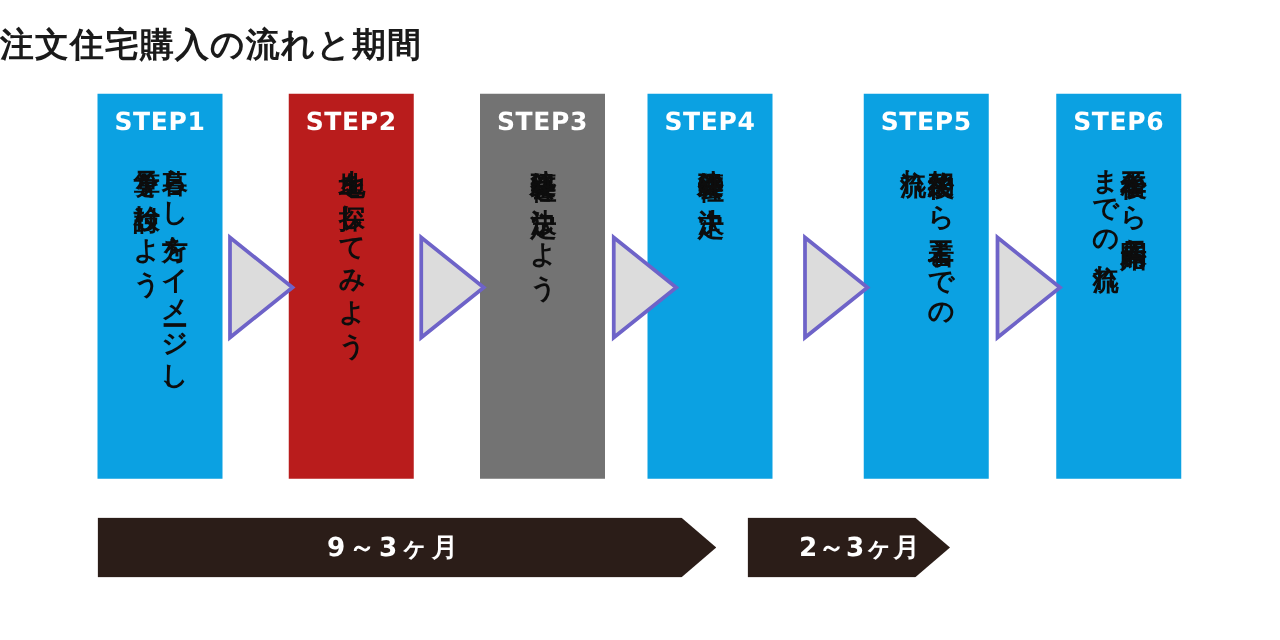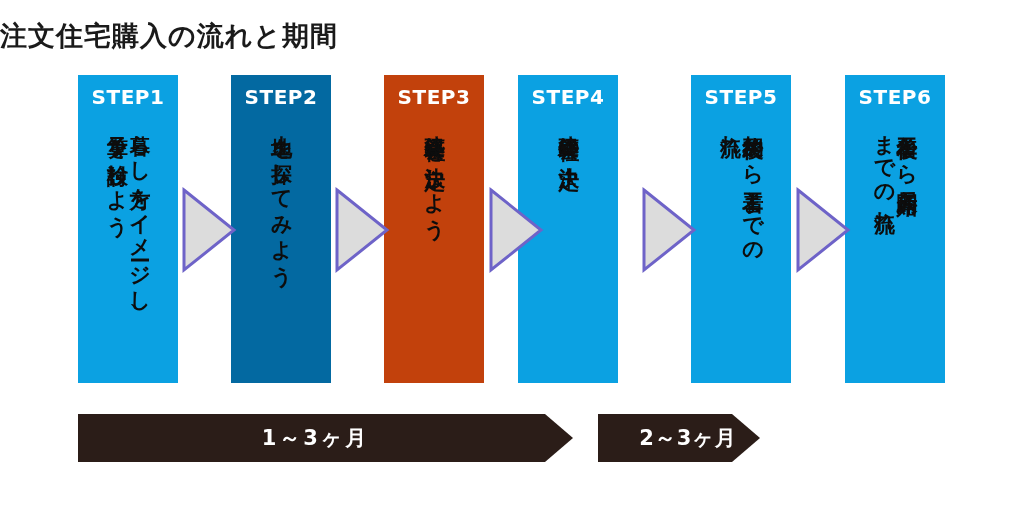--- a/index.html
+++ b/index.html
@@ -137,27 +137,27 @@
   <div class="title">注文住宅購入の流れと期間</div>
 
   <div class="steps-layer">
       <div class="step-box" style="left: 78px; background: rgb(11, 161, 226);">
         <div class="step-label">STEP1</div>
         <div class="step-text">
           <div class="vcol" style="color: rgb(13, 13, 13);">暮らし方をイメージし、</div>
           <div class="vcol" style="color: rgb(13, 13, 13);">予算を検討しよう</div>
         </div>
       </div>
-      <div class="step-box" style="left: 231px; background: #0369a1;">
+      <div class="step-box" style="left: 231px; background: #b91c1c;">
         <div class="step-label">STEP2</div>
         <div class="step-text">
           <div class="vcol" style="color: rgb(13, 13, 13);">土地を探してみよう</div>
         </div>
       </div>
-      <div class="step-box" style="left: 384px; background: #c2410c;">
+      <div class="step-box" style="left: 384px; background: #737373;">
         <div class="step-label">STEP3</div>
         <div class="step-text">
           <div class="vcol" style="color: rgb(13, 13, 13);">建築会社を決定しよう</div>
         </div>
       </div>
       <div class="step-box" style="left: 518px; background: rgb(11, 161, 226);">
         <div class="step-label">STEP4</div>
         <div class="step-text">
           <div class="vcol" style="color: rgb(13, 13, 13);">建築会社の決定！</div>
         </div>
@@ -197,20 +197,20 @@
         </svg>
       </div>
       <div class="connector" style="left: 795px;">
         <svg viewBox="0 0 56 88" xmlns="http://www.w3.org/2000/svg">
           <polygon points="3,4 53,44 3,84" fill="#DCDCDC" stroke="#6E63C8" stroke-width="3" stroke-linejoin="miter"></polygon>
         </svg>
       </div>
     </div>
   <div class="bars-layer">
       <div class="bar bar-1" style="left: 78px; width: 495px; background: rgb(43, 29, 24);">
-        <div class="bar-label" style="color: rgb(255, 255, 255);">1～3ヶ月</div>
+        <div class="bar-label" style="color: rgb(255, 255, 255);">9～3ヶ月</div>
       </div>
       <div class="bar bar-1" style="left: 598px; width: 162px; background: rgb(43, 29, 24);">
         <div class="bar-label compact" style="color: rgb(255, 255, 255); margin-left: 40px;">2～3ヶ月</div>
       </div>
     </div>
 
 </div>
 
 </body></html>

